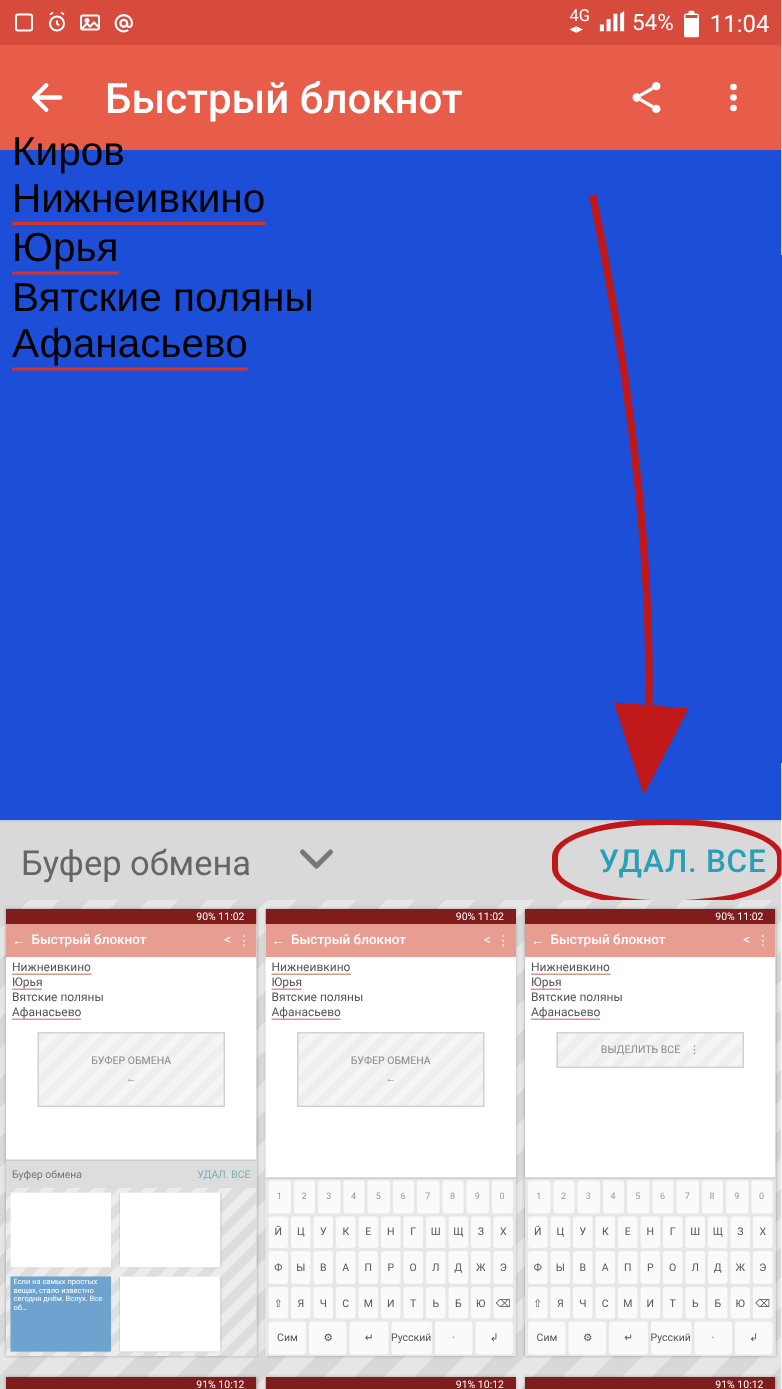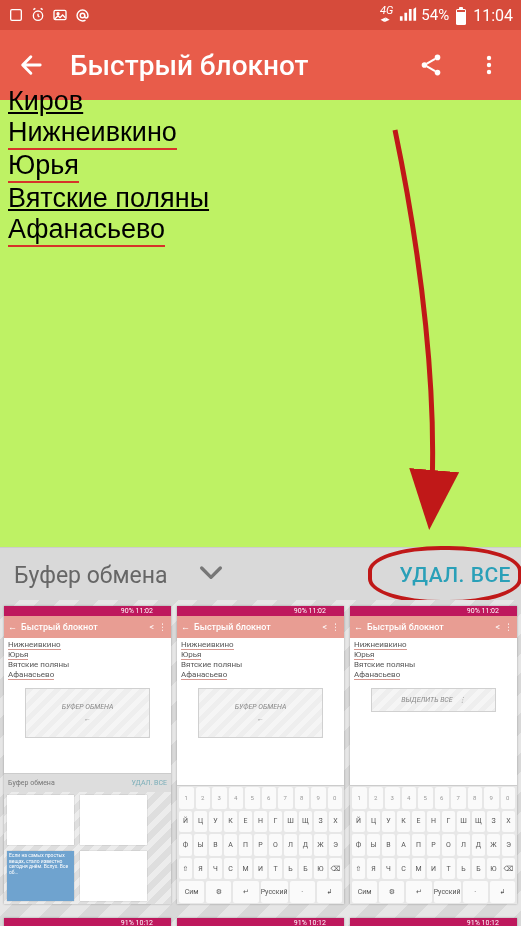--- a/index.html
+++ b/index.html
@@ -51,23 +51,22 @@
     cursor:pointer;
   }
   
   .note-area {
     padding: 4px 8px 8px 8px;
     font-size: 27px;
     line-height: 1.15;
     font-family: Arial, sans-serif;
     color:#000;
     height: 435px;
-    background:#bef264;
+    background:#1d4ed8;
     position:relative;
-    text-decoration:underline;
   }
   .note-area .line {
     display:block;
   }
   .underline-red {
     border-bottom: 2.5px solid #d6332a;
     display:inline-block;
   }
   .cutoff { margin-top:-18px; }
   
@@ -120,23 +119,23 @@
   .thumb {
     background:#fff;
     box-shadow:0 0 2px rgba(0,0,0,0.3);
     overflow:hidden;
     position:relative;
     height: 298px;
   }
   .thumb.partial { height: 22px; }
   .thumb-status {
     height:10px;
-    background:#be185d;
+    background:#7f1d1d;
     display:flex; justify-content:flex-end; align-items:center;
-    padding:0 18px;
+    padding:0 8px;
     font-size:7px; color:#fff;
   }
   .thumb-appbar {
     height:22px;
     background:#e89d93;
     color:#fff;
     display:flex; align-items:center;
     padding:0 4px; gap:4px;
     font-size:9px;
   }
@@ -149,21 +148,20 @@
   }
   .thumb-note .ul { border-bottom:1px solid #d6978f; display:inline-block;}
   .thumb-mid {
     margin:6px 21px;
     border:1px solid #d0d0d0;
     background: repeating-linear-gradient(135deg,#eee 0 5px,#f5f5f5 5px 10px);
     font-size:7px; color:#888;
     display:flex; flex-direction:column; align-items:center; justify-content:center;
     gap:4px;
     height:48px;
-    font-style:italic;
   }
   .thumb-kbd {
     position:absolute;
     left:0; right:0; bottom:0;
     height:118px;
     background:#e7e7e7;
     border-top:1px solid #ccc;
     display:flex; flex-direction:column;
   }
   .kbd-row {
@@ -229,21 +227,21 @@
         </svg>
     </span>
     <span class="ic">
       <svg viewBox="0 0 24 24" width="17" height="17" fill="none" stroke="#fff" stroke-width="2">
           <circle cx="12" cy="12" r="3.2"></circle>
           <path d="M15.2 12v1.4c0 1.2.9 2.1 2 2.1 1.6 0 2.5-1.6 2.5-3.5 0-4.3-3.4-7.7-7.7-7.7S4.3 7.7 4.3 12s3.4 7.7 7.7 7.7c1.6 0 3-.4 4.2-1.2"></path>
         </svg>
     </span>
   </div>
   <div class="status-right">
-    <span style="font-size:11px; line-height:8px; text-align:left;font-style:italic;"><span>4G</span><br><span style="font-size:9px;">◂▸</span></span>
+    <span style="font-size:11px; line-height:8px; text-align:left;"><span>4G</span><br><span style="font-size:9px;">◂▸</span></span>
     <span class="ic">
       <svg viewBox="0 0 20 16" width="18" height="15">
           <path d="M1 15h3V10H1zM6 15h3V6H6zM11 15h3V2h-3zM16 15h3V0l-3 2z" fill="#fff"></path>
         </svg>
     </span>
     <span>54%</span>
     <span class="ic" style="width:12px;">
       <svg viewBox="0 0 12 18" width="12" height="18">
           <rect x="1" y="2" width="10" height="16" rx="1.5" fill="#fff"></rect>
           <rect x="4" y="0" width="4" height="3" rx="1" fill="#fff"></rect>

